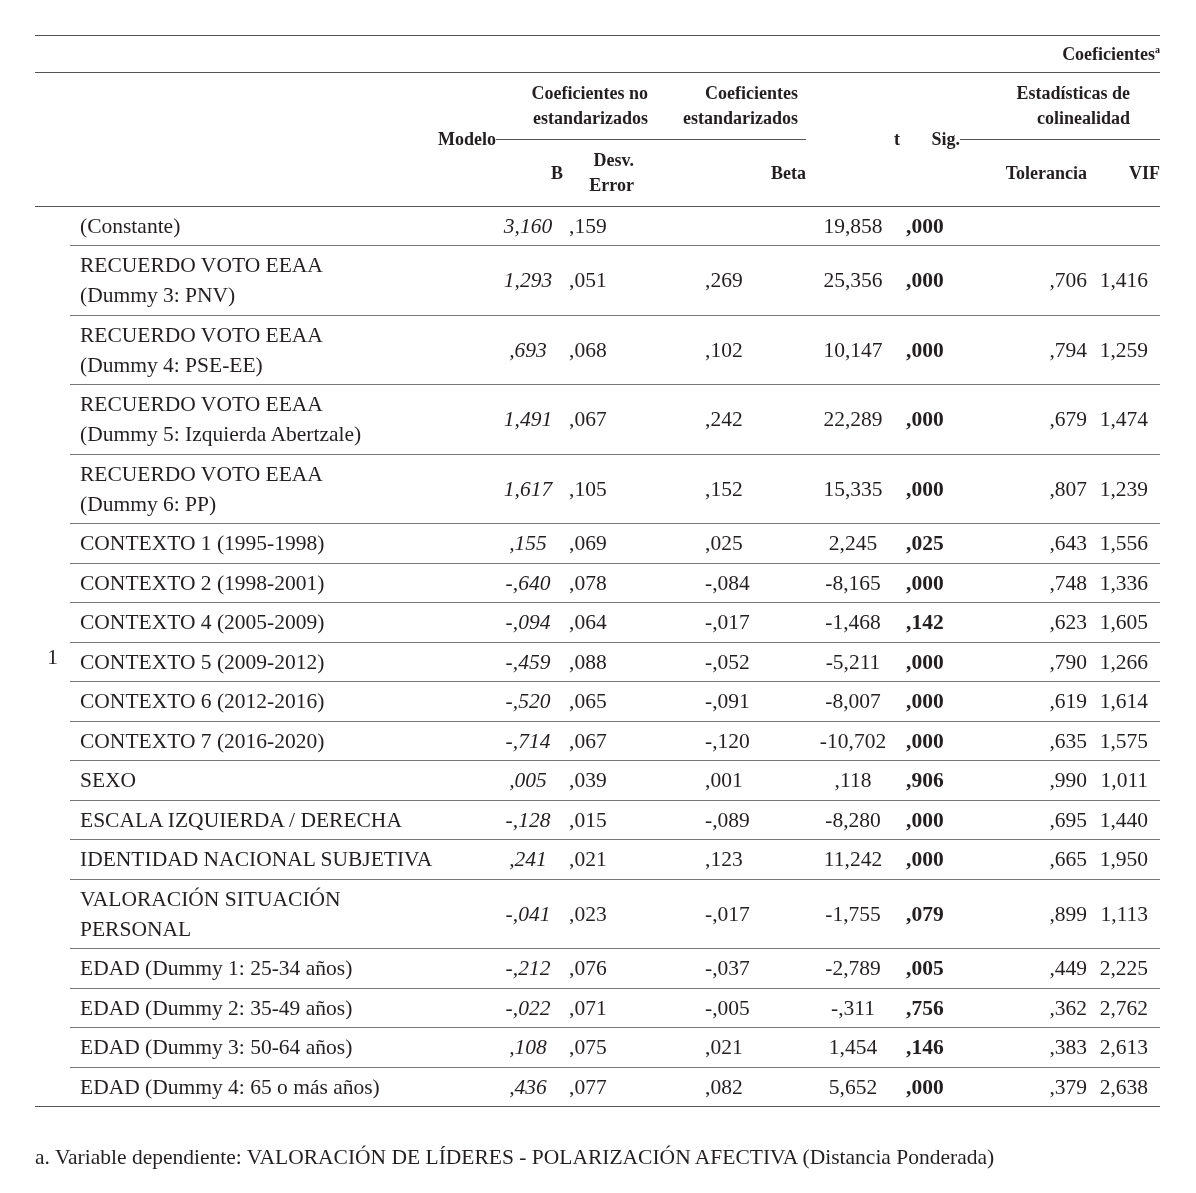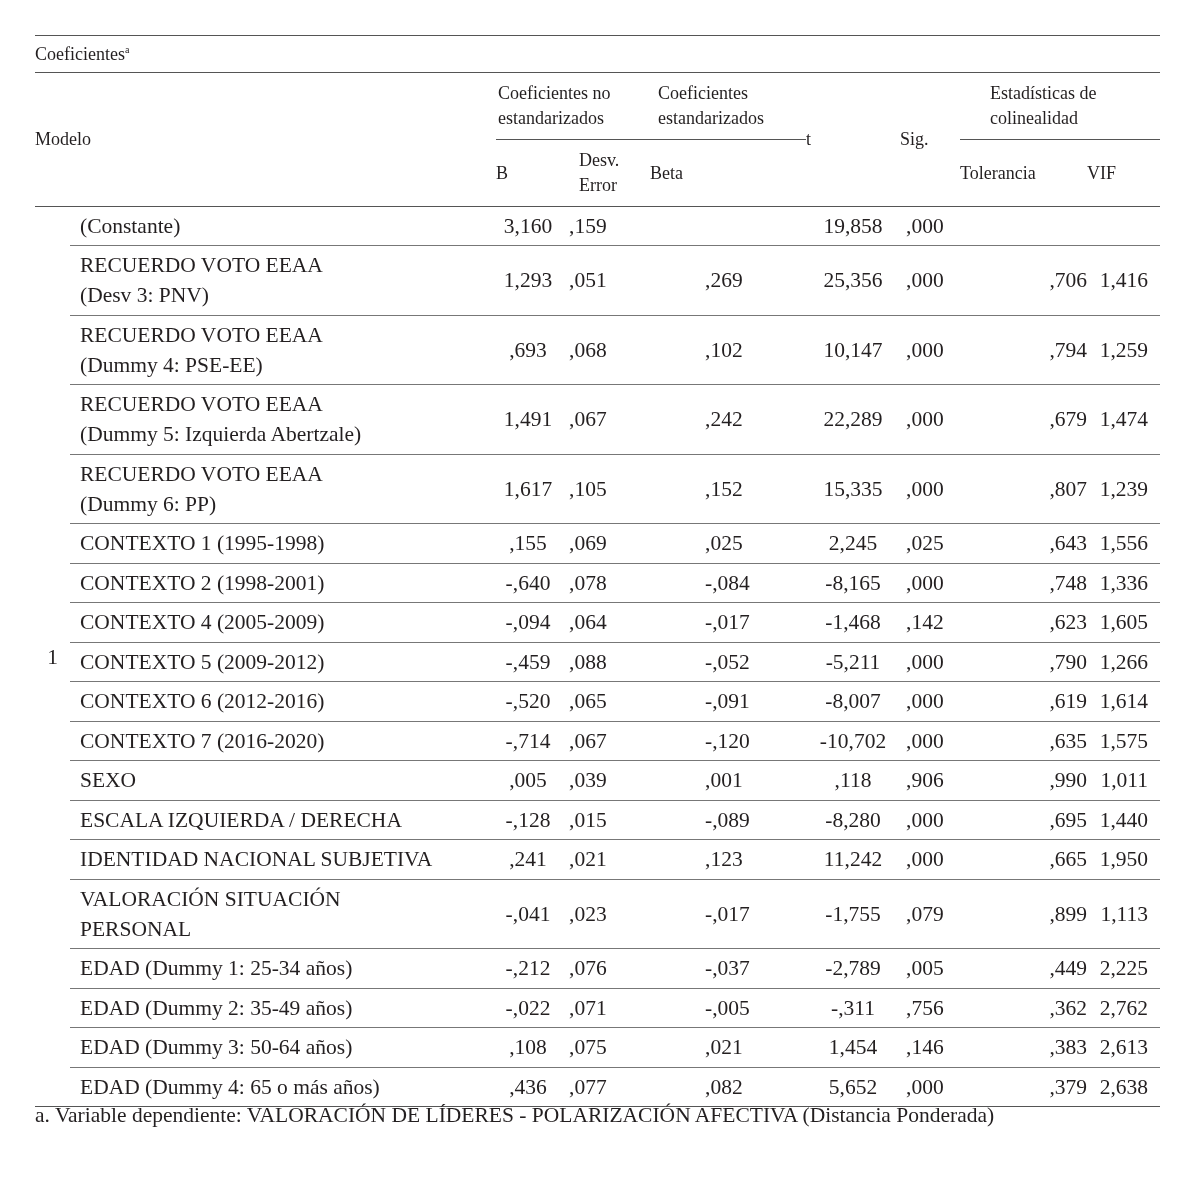--- a/index.html
+++ b/index.html
@@ -11,43 +11,43 @@
   table { border-collapse: collapse; width: 1125px; table-layout: fixed; }
   col.c-model { width: 35px; }
   col.c-var { width: 426px; }
   col.c-b { width: 67px; }
   col.c-err { width: 87px; }
   col.c-beta { width: 156px; }
   col.c-t { width: 94px; }
   col.c-sig { width: 60px; }
   col.c-tol { width: 127px; }
   col.c-vif { width: 73px; }
-  th { font-weight: normal; font-size: 18px; line-height: 25px; padding: 0; text-align: left; vertical-align: middle; }
+  th { font-weight: bold; font-size: 18px; line-height: 25px; padding: 0; text-align: right; vertical-align: middle; }
   td { font-size: 21.5px; line-height: 30px; padding: 0; vertical-align: middle; }
   thead tr.r-title th { height: 36px; border-top: 1.5px solid #555; border-bottom: 1.5px solid #555; }
   thead tr.r-title th sup { font-size: 10px; vertical-align: super; line-height: 0; }
   thead tr.r-groups th { height: 64px; }
   thead tr.r-sub th { height: 64px; border-bottom: 1.5px solid #555; }
   .bl { border-bottom: 1.5px solid #555; }
   tbody tr td.var { padding-left: 10px; text-align: left; margin-top: 20px; }
   tbody tr td.num { text-align: right; white-space: nowrap; }
-  tbody tr td.b { padding-right: 3px; text-align: center; }
+  tbody tr td.b { padding-right: 3px; text-align: center; font-style: italic; }
   tbody tr td.err { text-align: left; padding-left: 6px; }
   tbody tr td.beta { text-align: left; padding-left: 55px; }
   tbody tr td.t { text-align: center; }
-  tbody tr td.sig { text-align: left; padding-left: 6px; }
+  tbody tr td.sig { text-align: left; padding-left: 6px; font-weight: bold; }
   tbody tr td.tol { text-align: right; padding-left: 40px; }
   tbody tr td.vif { text-align: right; padding-right: 12px; }
   tbody tr.row td.cell { border-bottom: 1.5px solid #777; }
   tbody tr.row.single td.cell { height: 38.5px; }
   tbody tr.row.double td.cell { height: 68.5px; }
   tbody tr.row.first td.cell { height: 38px; }
   tbody tr.row.last td { border-bottom: 1.5px solid #555; }
   td.model-num { text-align: center; vertical-align: middle; font-size: 21.5px; border-bottom: 1.5px solid #555; }
-  .footnote { position: absolute; left: 35px; top: 1100px; font-size: 21.5px; line-height: 30px; }
+  .footnote { position: absolute; left: 35px; top: 1142px; font-size: 21.5px; line-height: 30px; }
 </style>
 </head>
 <body>
 
 <div class="wrap">
   <table>
     <colgroup>
       <col class="c-model">
         <col class="c-var">
         <col class="c-b">
@@ -96,21 +96,21 @@
           <td class="cell num err">,159</td>
           <td class="cell num beta"></td>
           <td class="cell num t">19,858</td>
           <td class="cell num sig">,000</td>
           <td class="cell num tol"></td>
           <td class="cell num vif"></td>
         </tr>
         <tr class="row double">
           <td class="cell var">
             <div>RECUERDO VOTO EEAA</div>
-            <div>(Desv 3: PNV)</div>
+            <div>(Dummy 3: PNV)</div>
           </td>
           <td class="cell num b">1,293</td>
           <td class="cell num err">,051</td>
           <td class="cell num beta">,269</td>
           <td class="cell num t">25,356</td>
           <td class="cell num sig">,000</td>
           <td class="cell num tol">,706</td>
           <td class="cell num vif">1,416</td>
         </tr>
         <tr class="row double">

